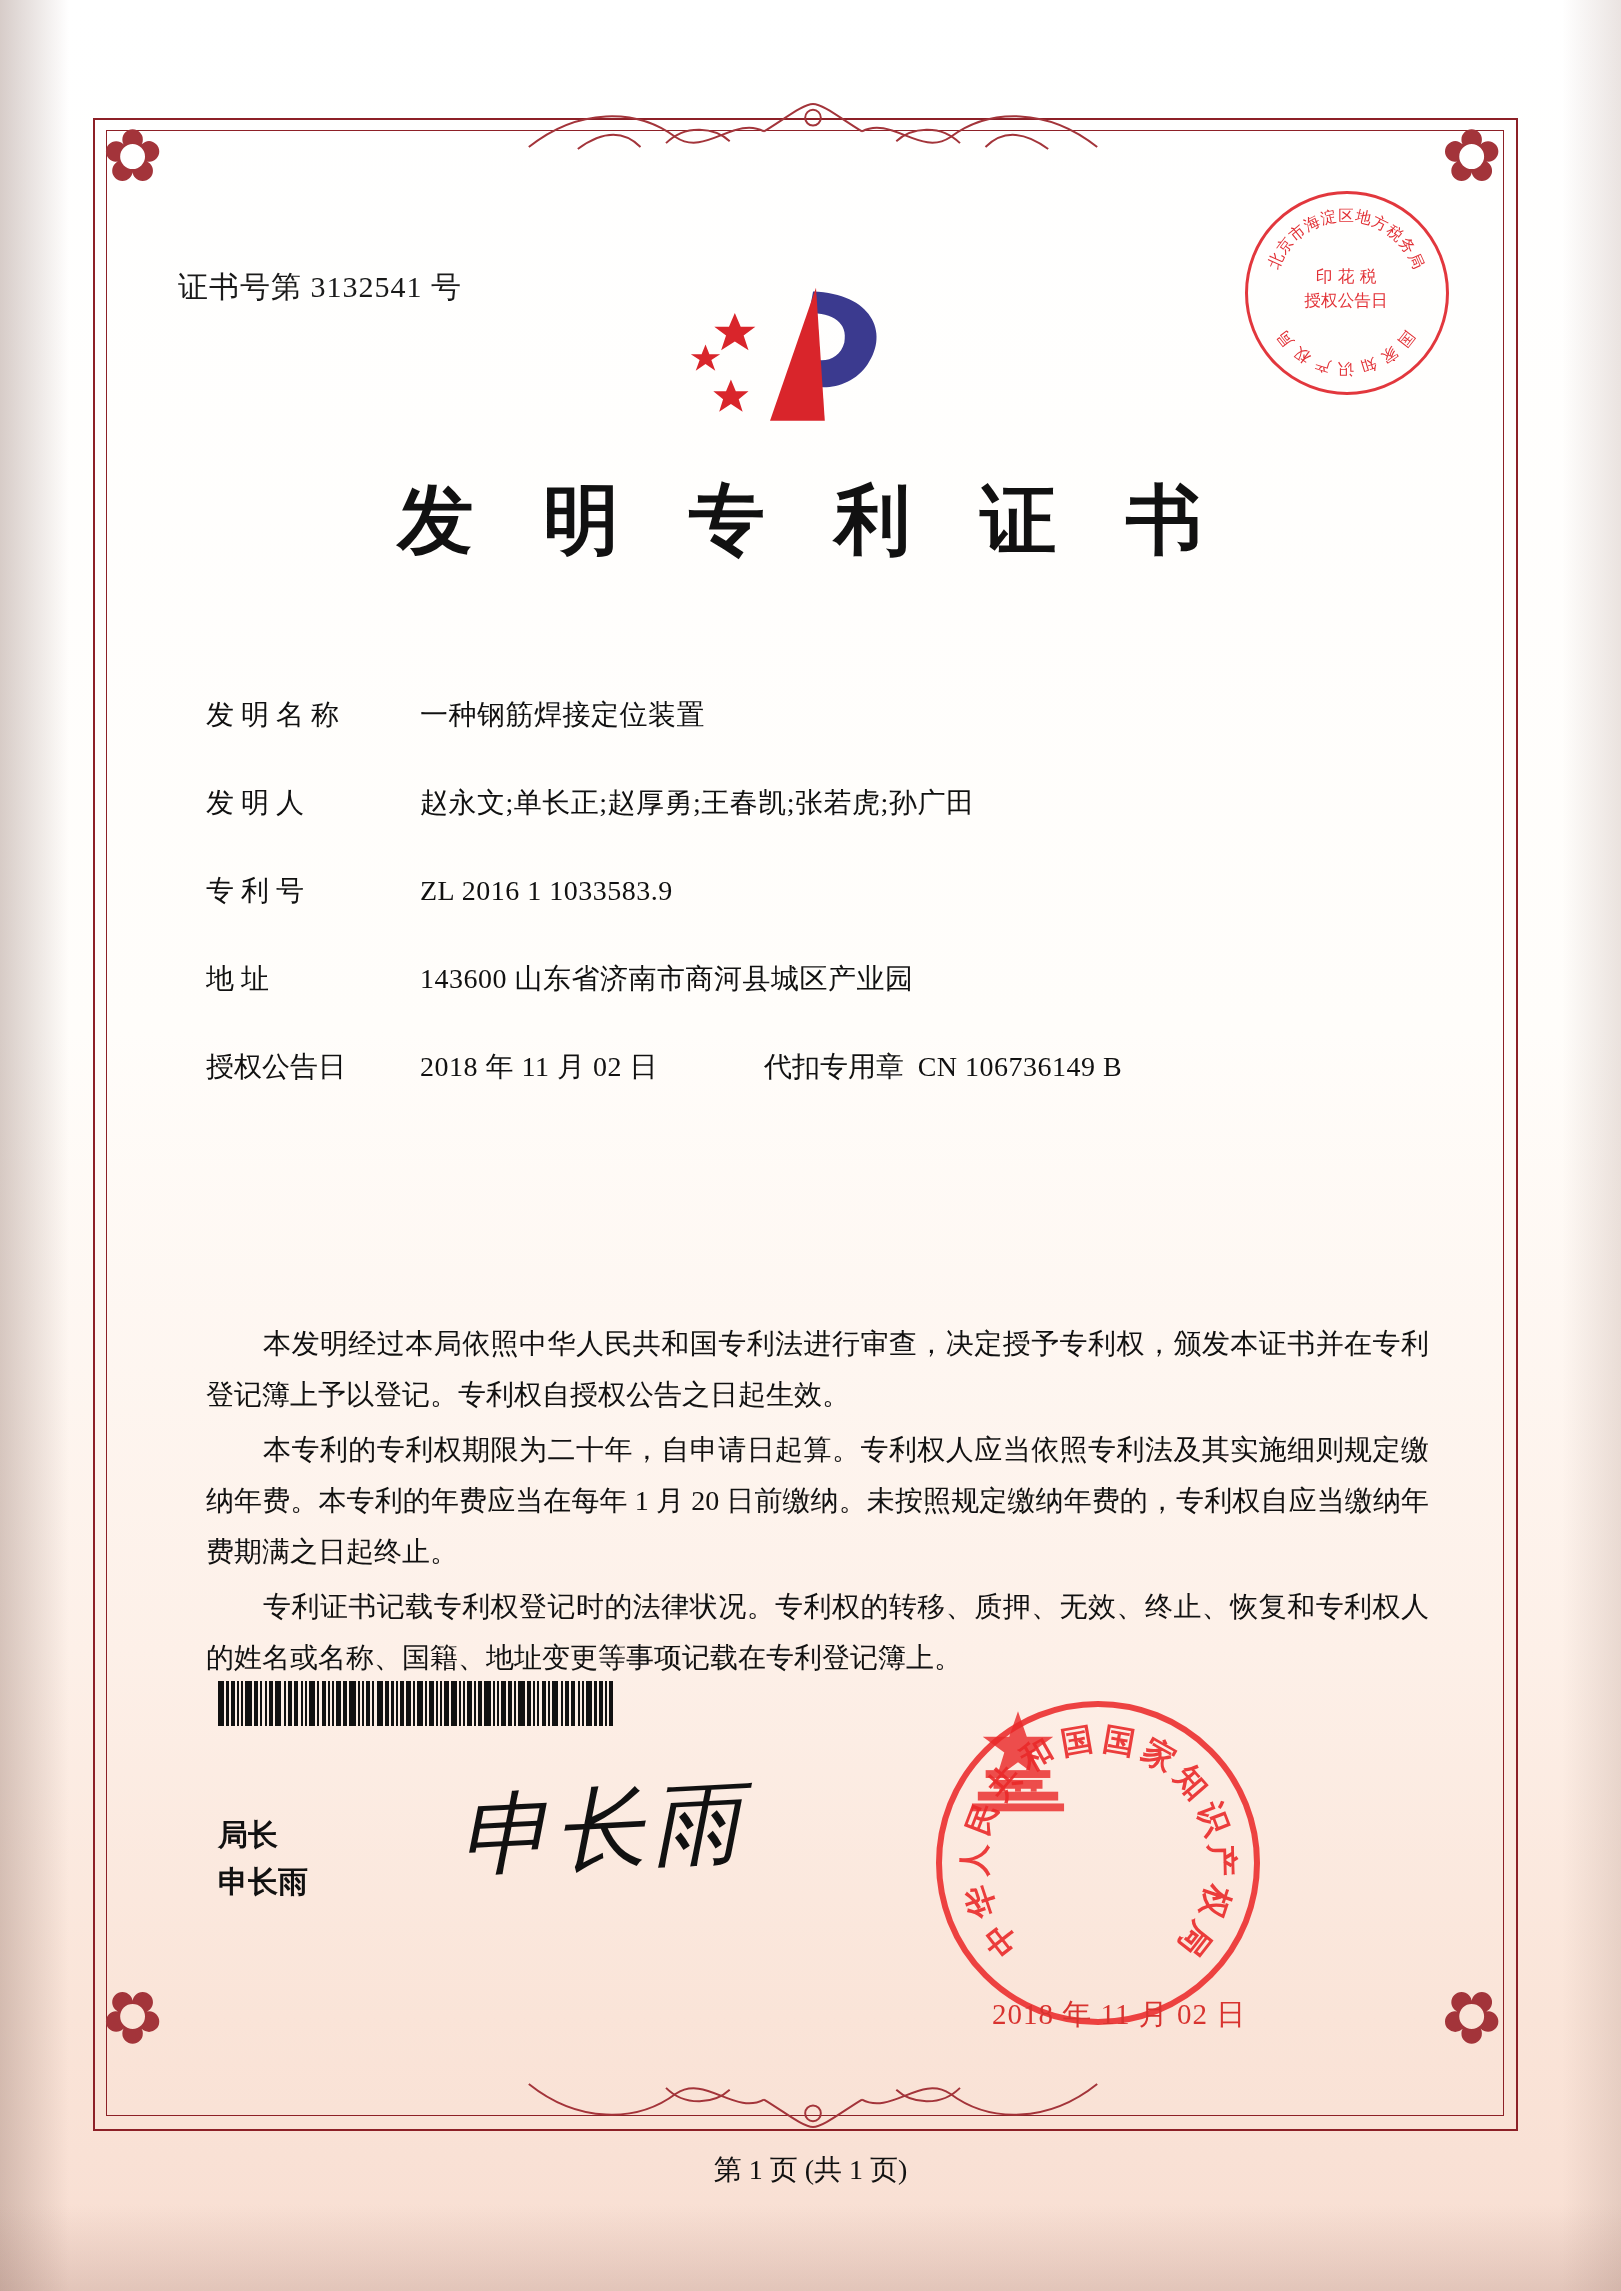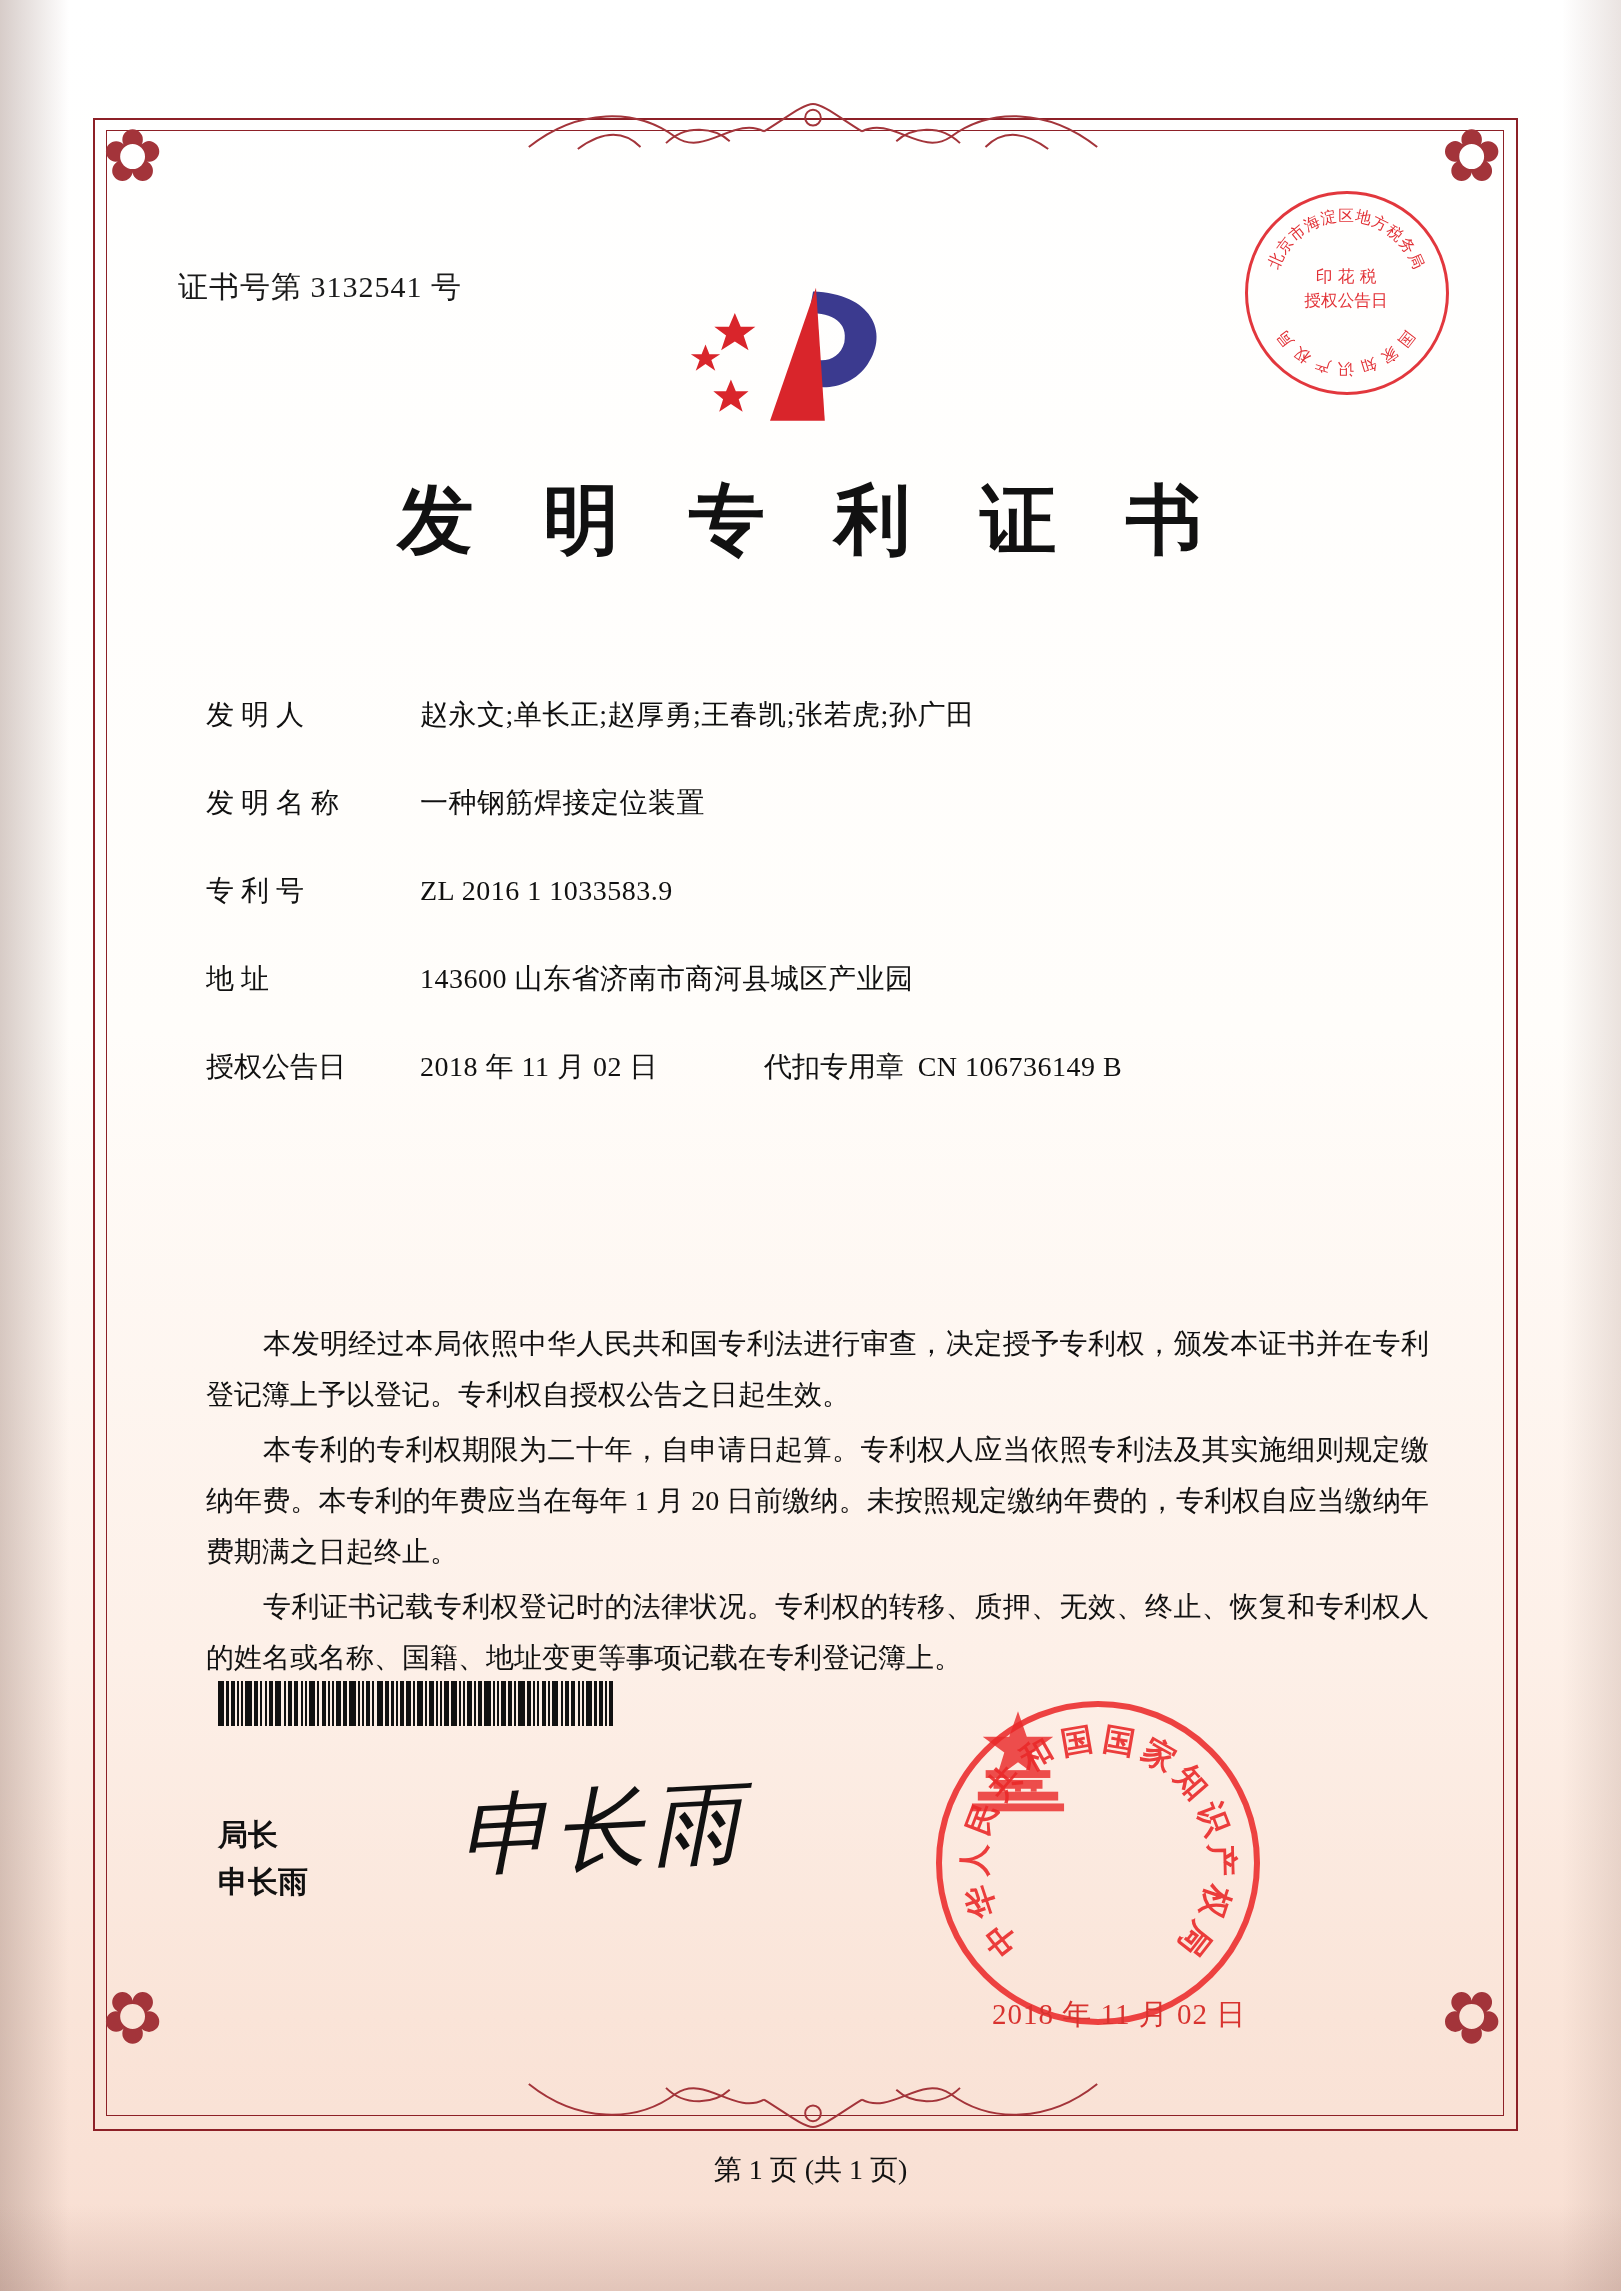--- a/index.html
+++ b/index.html
@@ -403,27 +403,27 @@
       <div>印 花 税</div>
       <div>授权公告日</div>
     </div>
   </div>
 
   <div class="title">发 明 专 利 证 书</div>
 
   <div class="fields">
 
     <div class="field-row">
+      <span class="field-label">发 明 名 称</span>
+      <span class="field-value">一种钢筋焊接定位装置</span>
+    </div>
+
+    <div class="field-row">
       <span class="field-label">发 明 人</span>
       <span class="field-value">赵永文;单长正;赵厚勇;王春凯;张若虎;孙广田</span>
-    </div>
-
-    <div class="field-row">
-      <span class="field-label">发 明 名 称</span>
-      <span class="field-value">一种钢筋焊接定位装置</span>
     </div>
 
     <div class="field-row">
       <span class="field-label">专 利 号</span>
       <span class="field-value">ZL 2016 1 1033583.9</span>
     </div>
 
 
 
     <div class="field-row">

